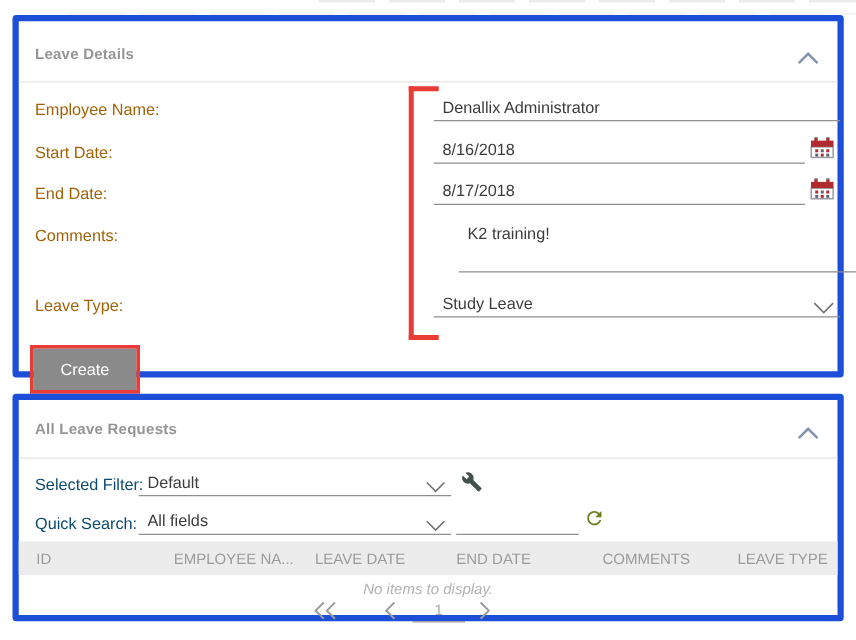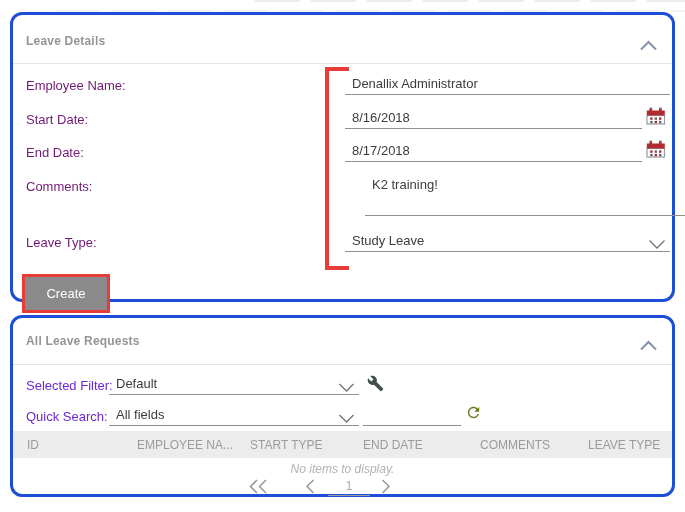--- a/index.html
+++ b/index.html
@@ -12,52 +12,52 @@
   }
   .stage { position:absolute; inset:0; }
 
   
   .dash-row { position:absolute; height:2px; }
   .dash-row.r1 { left:255px; top:0; width:430px;
     background:repeating-linear-gradient(90deg,#ececec 0 45px,transparent 45px 56px); }
   .dash-row.r2 { left:55px; top:10px; width:630px;
     background:repeating-linear-gradient(90deg,#f4f4f4 0 45px,transparent 45px 56px); }
 
-  .panel { position:absolute; background:#fff; border:3px solid #1d4ed8; border-radius:12px; }
+  .panel { position:absolute; background:#fff; border:5px solid #1d4ed8; border-radius:3px; }
   .panel-1 { left:10px; top:12px; width:665px; height:290px; }
   .panel-2 { left:10px; top:315px; width:665px; height:182px; }
 
   .panel-title { position:absolute; left:13px; top:19px;
     font-size:12px; font-weight:bold; color:#959595; letter-spacing:.2px; }
   .collapse-chevron { position:absolute; right:14px; top:22px; cursor:pointer; }
   .panel-divider { position:absolute; left:0; right:0; top:48px; height:0; border-top:1px solid #e4e4e4; }
   .panel-2 .panel-divider { top:46px; }
 
-  .fld-label { position:absolute; left:13px; font-size:13px; color:#701a75; }
+  .fld-label { position:absolute; left:13px; font-size:13px; color:#a16207; }
   .inp { position:absolute; left:332px; width:325px; height:19px;
     font-size:13px; color:#3c3c3c; border-bottom:1px solid #8f8f8f; }
   .inp .val { position:absolute; left:7px; top:0px; white-space:nowrap; }
   .inp.short { width:297px; }
   .inp.tall { height:39px;margin-left:20px; }
   .dd-chevron { position:absolute; right:4px; top:5px; }
 
   .cal-icon { position:absolute; left:633px; width:20px; height:18px; cursor:pointer; }
 
   
   .annot { position:absolute; background:#ea3c36; }
   .bracket-v { left:322px; top:64px; width:4px; height:203px; }
 
   .create-annot { position:absolute; left:20px; top:258px; width:88px; height:39px;
     border:3px solid #ea3c36; background:transparent;margin-top:13px; }
   .create-btn { position:absolute; left:0; top:0; right:0; bottom:0;
     background:#8a8a8a; border:none; color:#ffffff; font-size:13px;
     font-family:"Liberation Sans", sans-serif; cursor:pointer; }
 
   
-  .flt-label { position:absolute; left:13px; font-size:13px; color:#6d28d9; }
+  .flt-label { position:absolute; left:13px; font-size:13px; color:#0c4a6e; }
   .flt-dd { position:absolute; left:96px; width:250px; height:20px;
     font-size:13px; color:#3c3c3c; border-bottom:1px solid #8f8f8f; }
   .flt-dd .val { position:absolute; left:7px; top:1px; white-space:nowrap; }
   .tool-icon { position:absolute; cursor:pointer; }
   .search-input { position:absolute; left:350px; top:88px; width:98px; height:20px;
     border:none; border-bottom:1px solid #8f8f8f; background:transparent;
     font-family:"Liberation Sans", sans-serif; font-size:13px; color:#3c3c3c; outline:none; }
 
   .tbl-head { position:absolute; left:0; right:0; top:113px; height:27px; background:#ececec; }
   .tbl-col { position:absolute; top:7px; font-size:12px; color:#9b9b9b; white-space:nowrap; }
@@ -200,21 +200,21 @@
     <input class="search-input" type="text" value="" style="">
     <span class="tool-icon" style="left:452px; top:86px;">
       <svg width="17" height="17" viewBox="0 0 24 24">
           <path fill="#6e7c1e" d="M17.65 6.35C16.2 4.9 14.21 4 12 4c-4.42 0-7.99 3.58-8 8s3.57 8 8 8c3.73 0 6.84-2.55 7.73-6h-2.08c-.82 2.33-3.04 4-5.65 4-3.31 0-6-2.69-6-6s2.69-6 6-6c1.66 0 3.14.69 4.22 1.78L13 11h7V4l-2.35 2.35z"></path>
         </svg>
     </span>
 
     <div class="tbl-head">
       <span class="tbl-col c0">ID</span>
       <span class="tbl-col c1">EMPLOYEE NA...</span>
-      <span class="tbl-col c2">START TYPE</span>
+      <span class="tbl-col c2">LEAVE DATE</span>
       <span class="tbl-col c3">END DATE</span>
       <span class="tbl-col c4">COMMENTS</span>
       <span class="tbl-col c5">LEAVE TYPE</span>
     </div>
 
     <div class="empty-msg">No items to display.</div>
 
     <div class="pager">
       <span class="pg pg-first">
         <svg width="20" height="17" viewBox="0 0 20 17">

